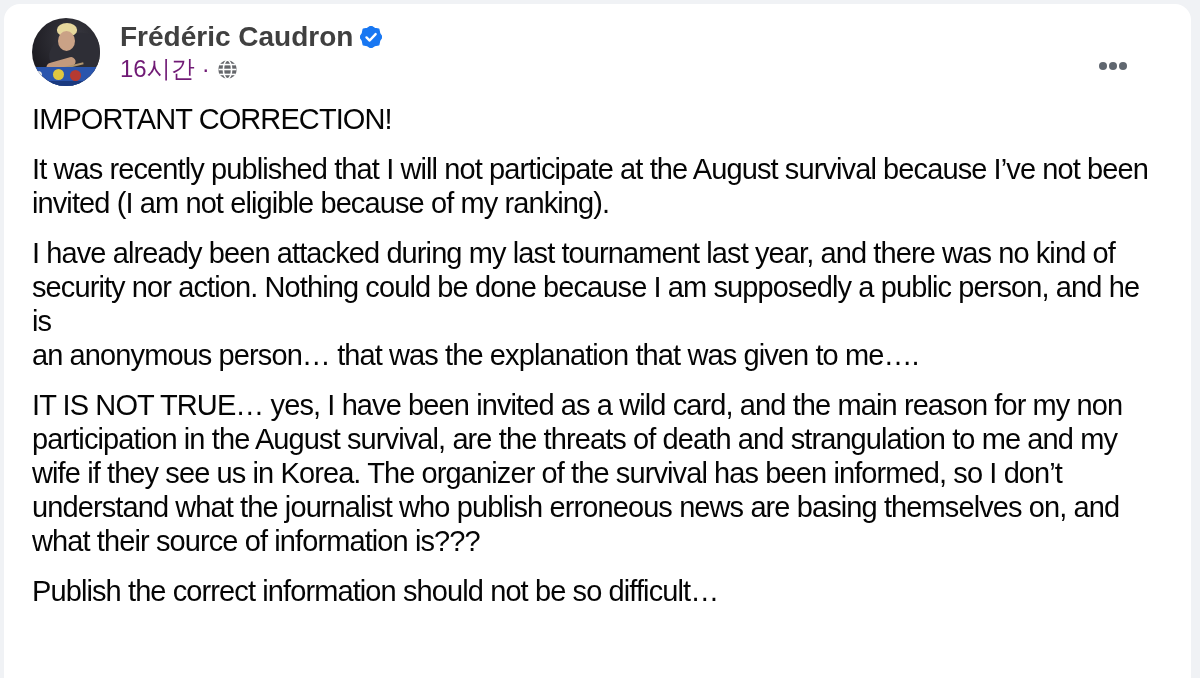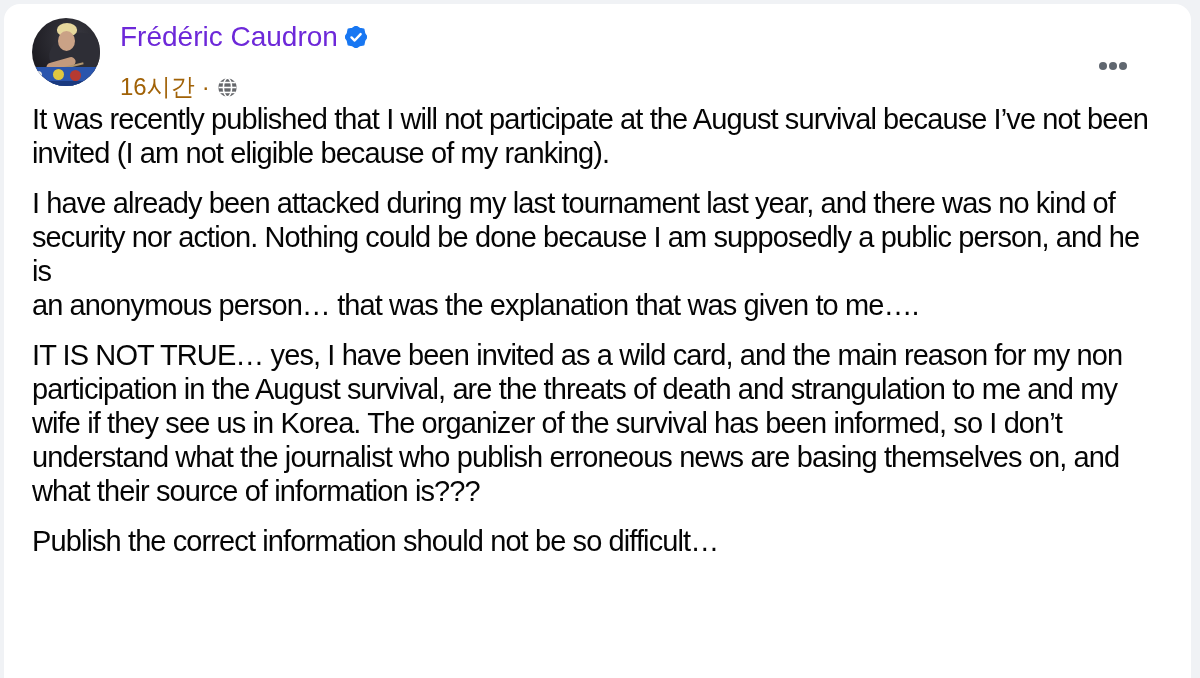--- a/index.html
+++ b/index.html
@@ -59,36 +59,36 @@
   .av-rail { left: -4px; right: -4px; bottom: 0; height: 5px; background: #1a3a80; }
   .ball { border-radius: 50%; }
   .av-ball-white { width: 8px; height: 8px; left: 2px; bottom: 7px; background: #e8e8e8; }
   .av-ball-yellow { width: 11px; height: 11px; left: 21px; bottom: 6px; background: #dfc63f; }
   .av-ball-red { width: 11px; height: 11px; left: 38px; bottom: 5px; background: #b63a31; }
 
   .author-block { padding-top: 2px; }
   .name-row { display: flex; align-items: center; gap: 7px; }
   .author-name {
     font-size: 28px;
-    font-weight: 400;
-    color: #6d28d9;
+    font-weight: 700;
+    color: #404040;
     line-height: 34px;
     cursor: pointer;
   }
   .badge { display: flex; align-items: center; }
   .badge svg { width: 22px; height: 22px; display: block; }
 
   .meta-row {
     display: flex;
     align-items: center;
     gap: 7px;
-    margin-top: 19px;
+    margin-top: 1px;
     font-size: 24px;
     line-height: 28px;
-    color: #a16207;
+    color: #701a75;
     cursor: pointer;
   }
   .globe svg { width: 21px; height: 21px; display: block; }
 
   .more-button {
     position: absolute;
     right: 28px;
     top: 36px;
     display: flex;
     align-items: center;
@@ -168,20 +168,21 @@
       </div>
 
       <button class="more-button">
         <span class="dot"></span>
         <span class="dot"></span>
         <span class="dot"></span>
       </button>
     </div>
 
     <div class="post-body">
+      <div class="para">IMPORTANT CORRECTION!</div>
       <div class="para">It was recently published that I will not participate at the August survival because I’ve not been
 invited (I am not eligible because of my ranking).</div>
       <div class="para">I have already been attacked during my last tournament last year, and there was no kind of
 security nor action. Nothing could be done because I am supposedly a public person, and he is
 an anonymous person… that was the explanation that was given to me….</div>
       <div class="para">IT IS NOT TRUE… yes, I have been invited as a wild card, and the main reason for my non
 participation in the August survival, are the threats of death and strangulation to me and my
 wife if they see us in Korea. The organizer of the survival has been informed, so I don’t
 understand what the journalist who publish erroneous news are basing themselves on, and
 what their source of information is???</div>

